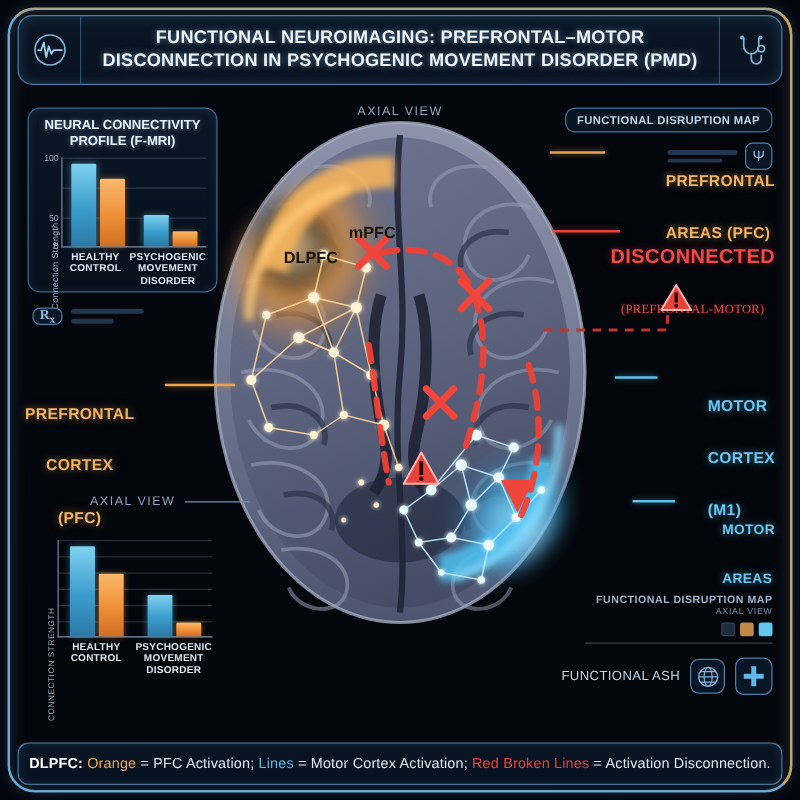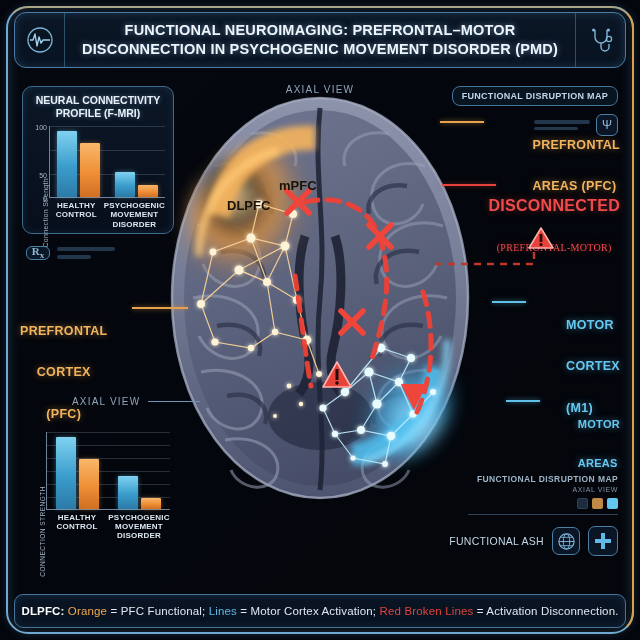--- a/index.html
+++ b/index.html
@@ -570,16 +570,16 @@
       <div class="icon-btn" id="ash-plus">
         <svg width="20" height="20" viewBox="0 0 20 20">
           <path d="M8 2 h4 v6 h6 v4 h-6 v6 h-4 v-6 H2 V8 h6 Z" fill="#63b9e6"></path>
         </svg>
       </div>
     </div>
   </div>
 
   <div class="legend">
     <div class="legend-text">
-      <b>DLPFC:</b><span>&nbsp;</span><span class="lg-orange">Orange</span><span> = PFC Functional; </span><span class="lg-blue">Lines</span><span> = Motor Cortex Activation; </span><span class="lg-red">Red Broken Lines</span><span> = Activation Disconnection.</span>
+      <b>DLPFC:</b><span>&nbsp;</span><span class="lg-orange">Orange</span><span> = PFC Activation; </span><span class="lg-blue">Lines</span><span> = Motor Cortex Activation; </span><span class="lg-red">Red Broken Lines</span><span> = Activation Disconnection.</span>
     </div>
   </div>
 </div>
 
 </body></html>

